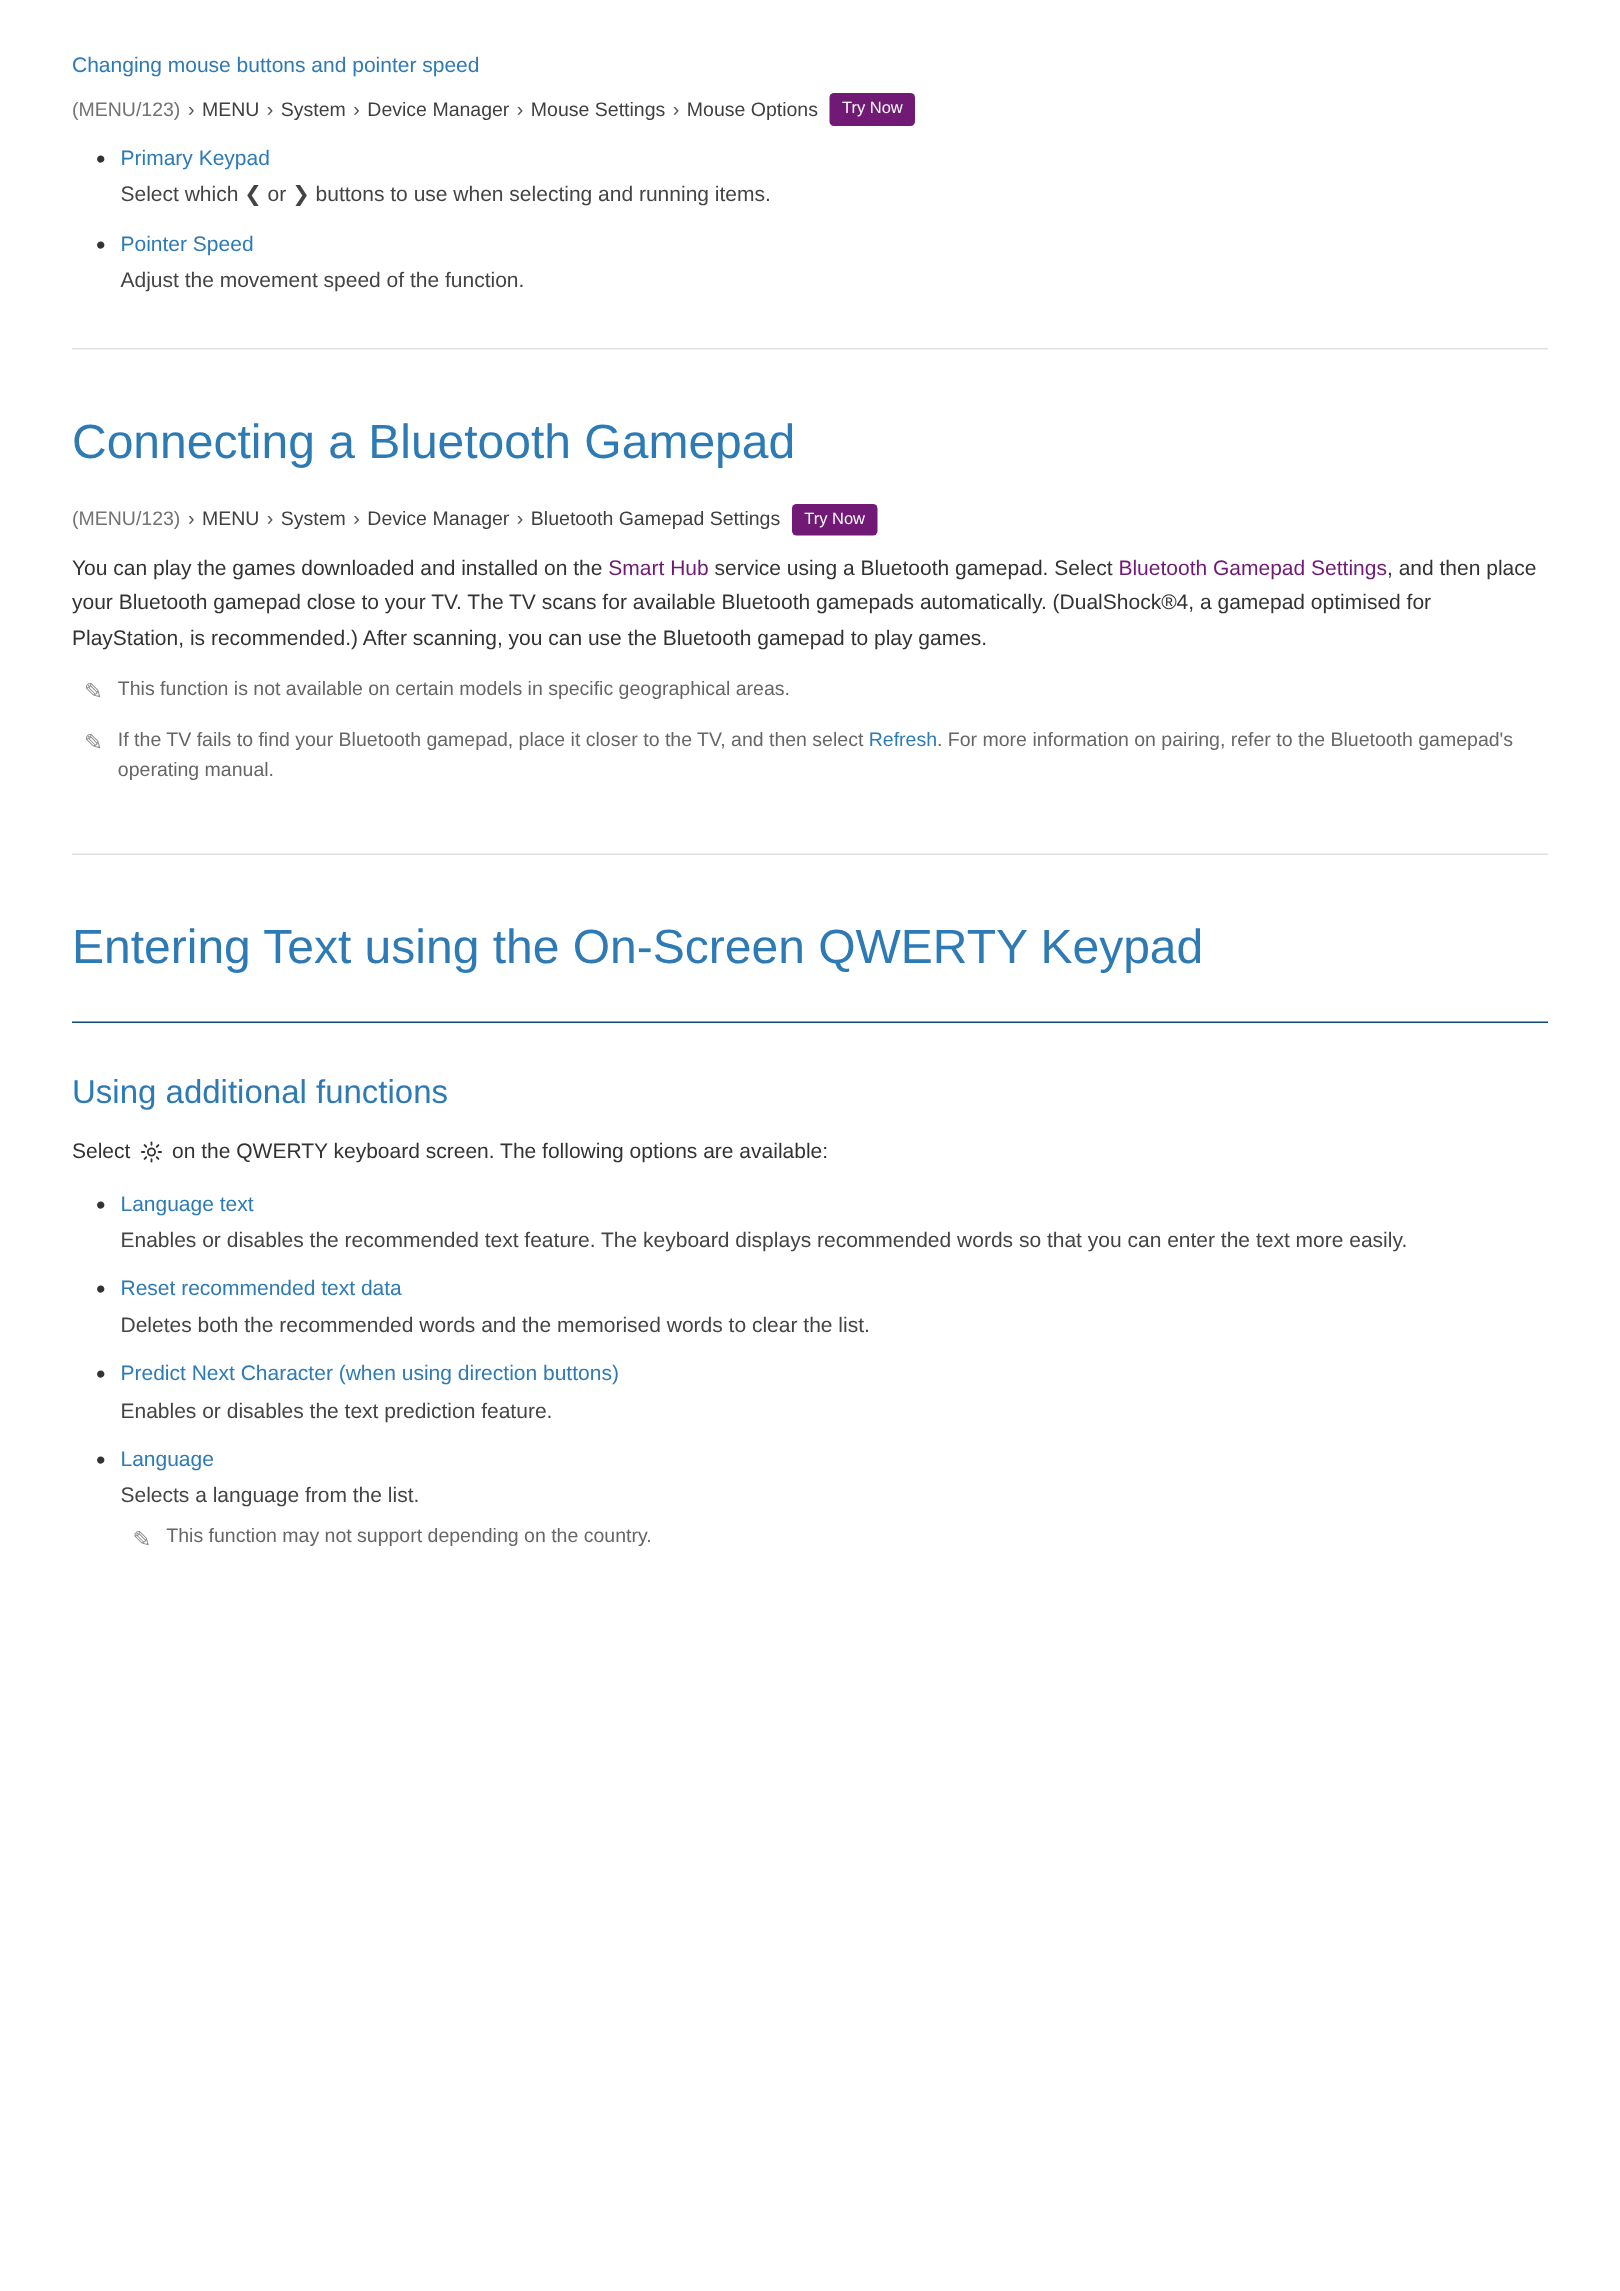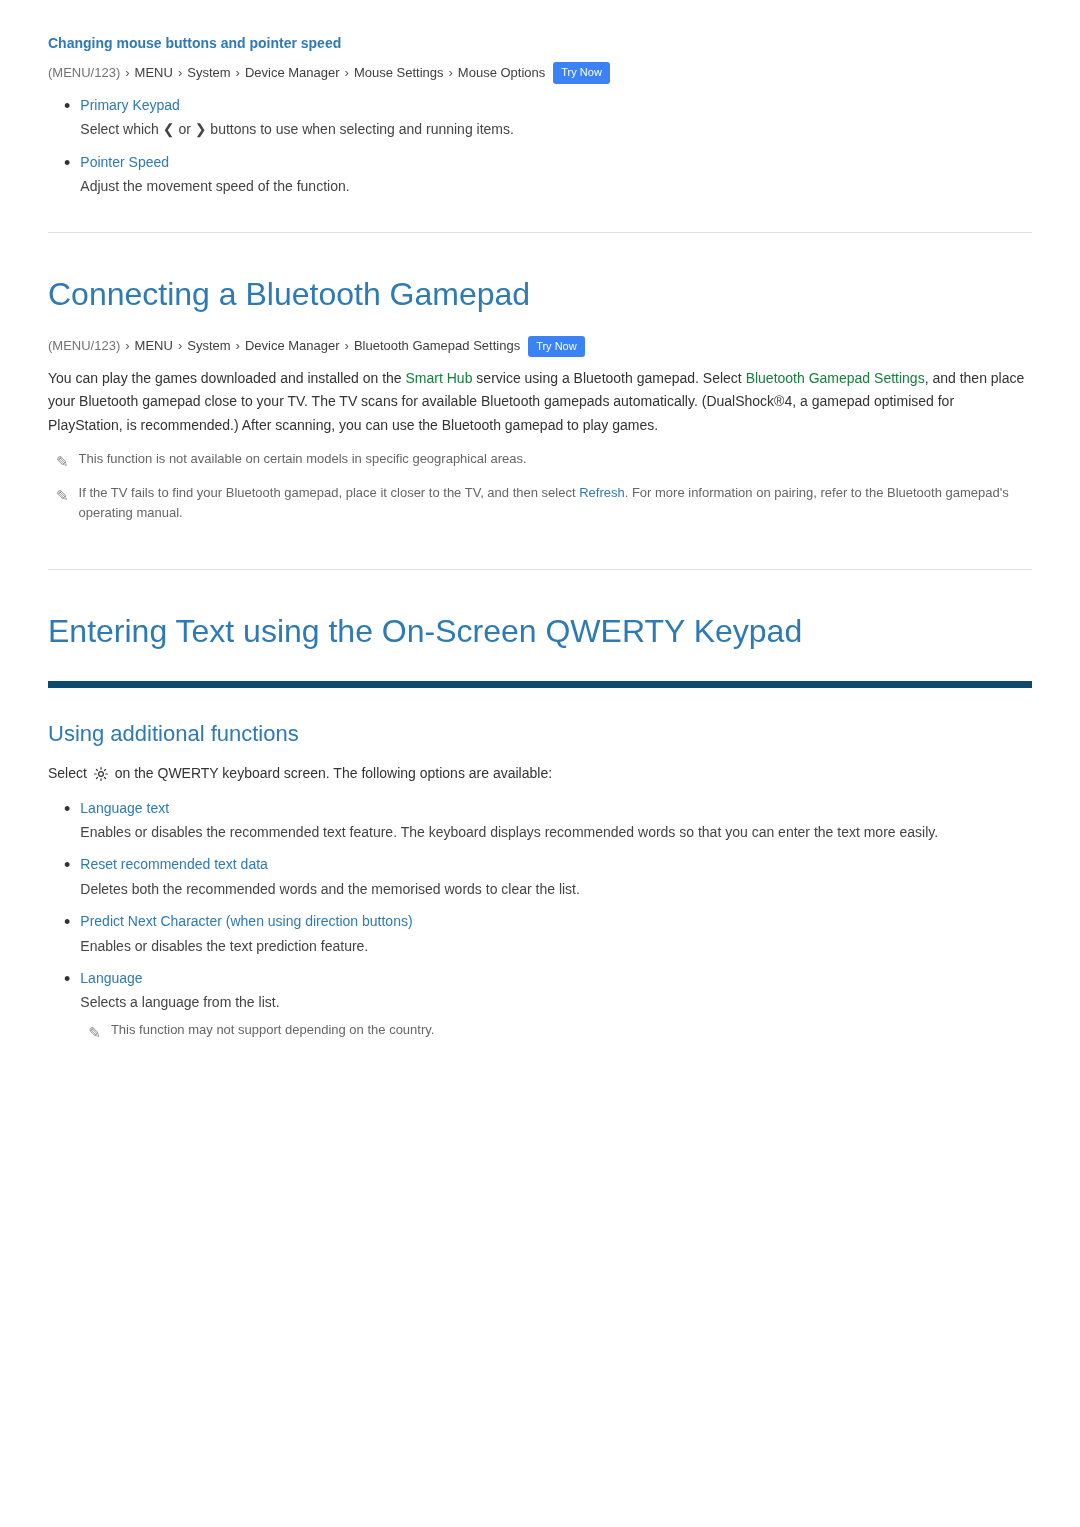--- a/index.html
+++ b/index.html
@@ -8,21 +8,21 @@
       background: #ffffff;
       color: #333333;
       font-size: 15px;
       line-height: 1.6;
       padding: 32px 48px;
       max-width: 1080px;
     }
 
     .section-small-title {
       color: #2d7ab5;
-      font-weight: 700;
+      font-weight: 400;
       font-size: 14px;
       margin-bottom: 8px;
     }
 
     .breadcrumb {
       font-size: 13px;
       color: #555;
       margin-bottom: 10px;
       display: flex;
       align-items: center;
@@ -40,21 +40,21 @@
     }
 
     .breadcrumb-sep {
       color: #555;
       margin: 0 3px;
       font-size: 13px;
     }
 
     .try-now-badge {
       display: inline-block;
-      background: #3b82f6;
+      background: #701a75;
       color: #fff;
       font-size: 11px;
       padding: 2px 8px;
       border-radius: 3px;
       margin-left: 6px;
       vertical-align: middle;
       font-weight: 500;
     }
 
     .bullet-list {
@@ -105,21 +105,21 @@
     }
 
     .body-text {
       color: #333;
       font-size: 14px;
       line-height: 1.65;
       margin-bottom: 12px;
     }
 
     .body-text .link {
-      color: #15803d;
+      color: #701a75;
       font-weight: 500;
     }
 
     .note-list {
       list-style: none;
       margin: 10px 0 10px 8px;
     }
 
     .note-list li {
       display: flex;
@@ -157,21 +157,21 @@
       margin-bottom: 0;
     }
 
     .connecting-section {
       border-bottom: 1px solid #e0e0e0;
       padding-bottom: 36px;
       margin-bottom: 0;
     }
 
     .qwerty-title-section {
-      border-bottom: 7px solid #0c4a6e;
+      border-bottom: 1px solid #0c4a6e;
       padding-bottom: 8px;
       margin-bottom: 0;
     }
   </style>
 </head>
 <body>
 
 <div class="top-section">
   <div class="section-small-title">Changing mouse buttons and pointer speed</div>
 

